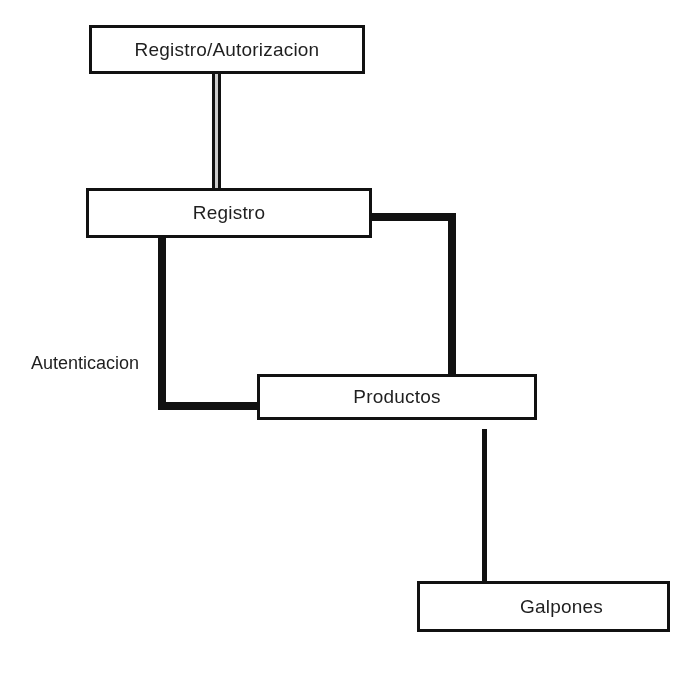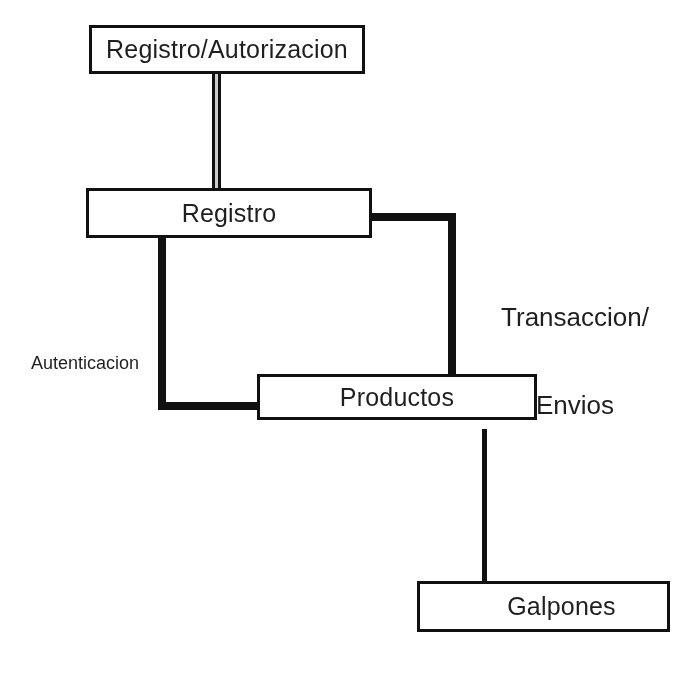--- a/index.html
+++ b/index.html
@@ -17,21 +17,21 @@
     overflow: hidden;
   }
   .node {
     position: absolute;
     box-sizing: border-box;
     border: 3px solid var(--line, #111111);
     background: #ffffff;
     display: flex;
     align-items: center;
     justify-content: center;
-    font-size: 25px;
+    font-size: 19px;
     letter-spacing: 0.2px;
     z-index: 2;
   }
   #n-registro  { left: 89px;  top: 25px;  width: 276px; height: 49px; }
   #n-usuarios  { left: 86px;  top: 188px; width: 286px; height: 50px; }
   #n-productos { left: 257px; top: 374px; width: 280px; height: 46px; }
   #n-galpones  { left: 417px; top: 581px; width: 253px; height: 51px; padding-left: 36px; }
 
   .conn {
     position: absolute;
@@ -91,21 +91,17 @@
   <div class="node" id="n-usuarios">
     <span>Registro</span>
   </div>
   <div class="node" id="n-productos">
     <span>Productos</span>
   </div>
   <div class="node" id="n-galpones">
     <span>Galpones</span>
   </div>
 
-  <div class="edge-label" id="l-transaccion">
-    <div>Transaccion/</div>
-    <div>Envios</div>
-  </div>
   <div class="edge-label" id="l-autenticacion">
     <span>Autenticacion</span>
   </div>
 
 </div>
 
 </body></html>

